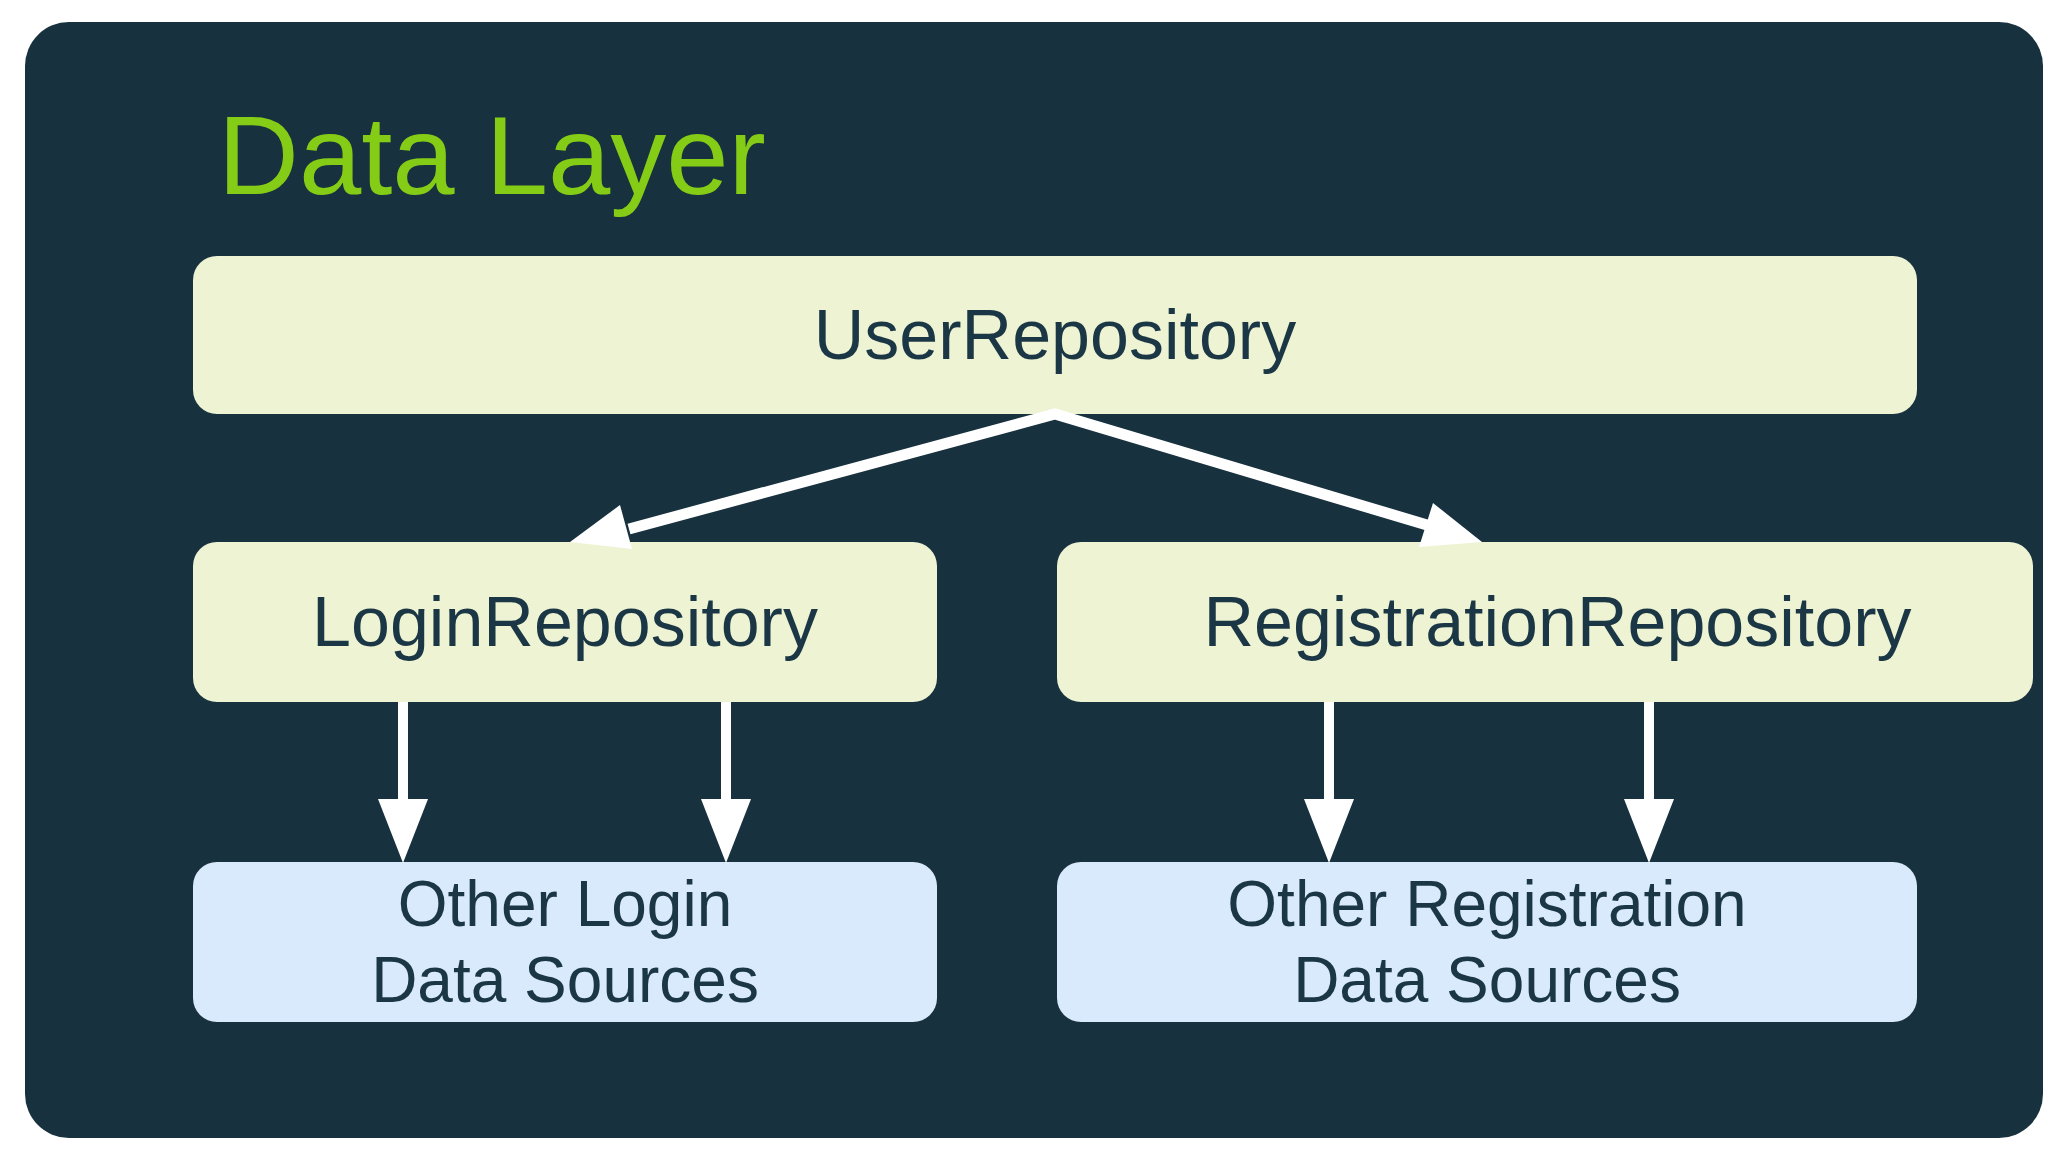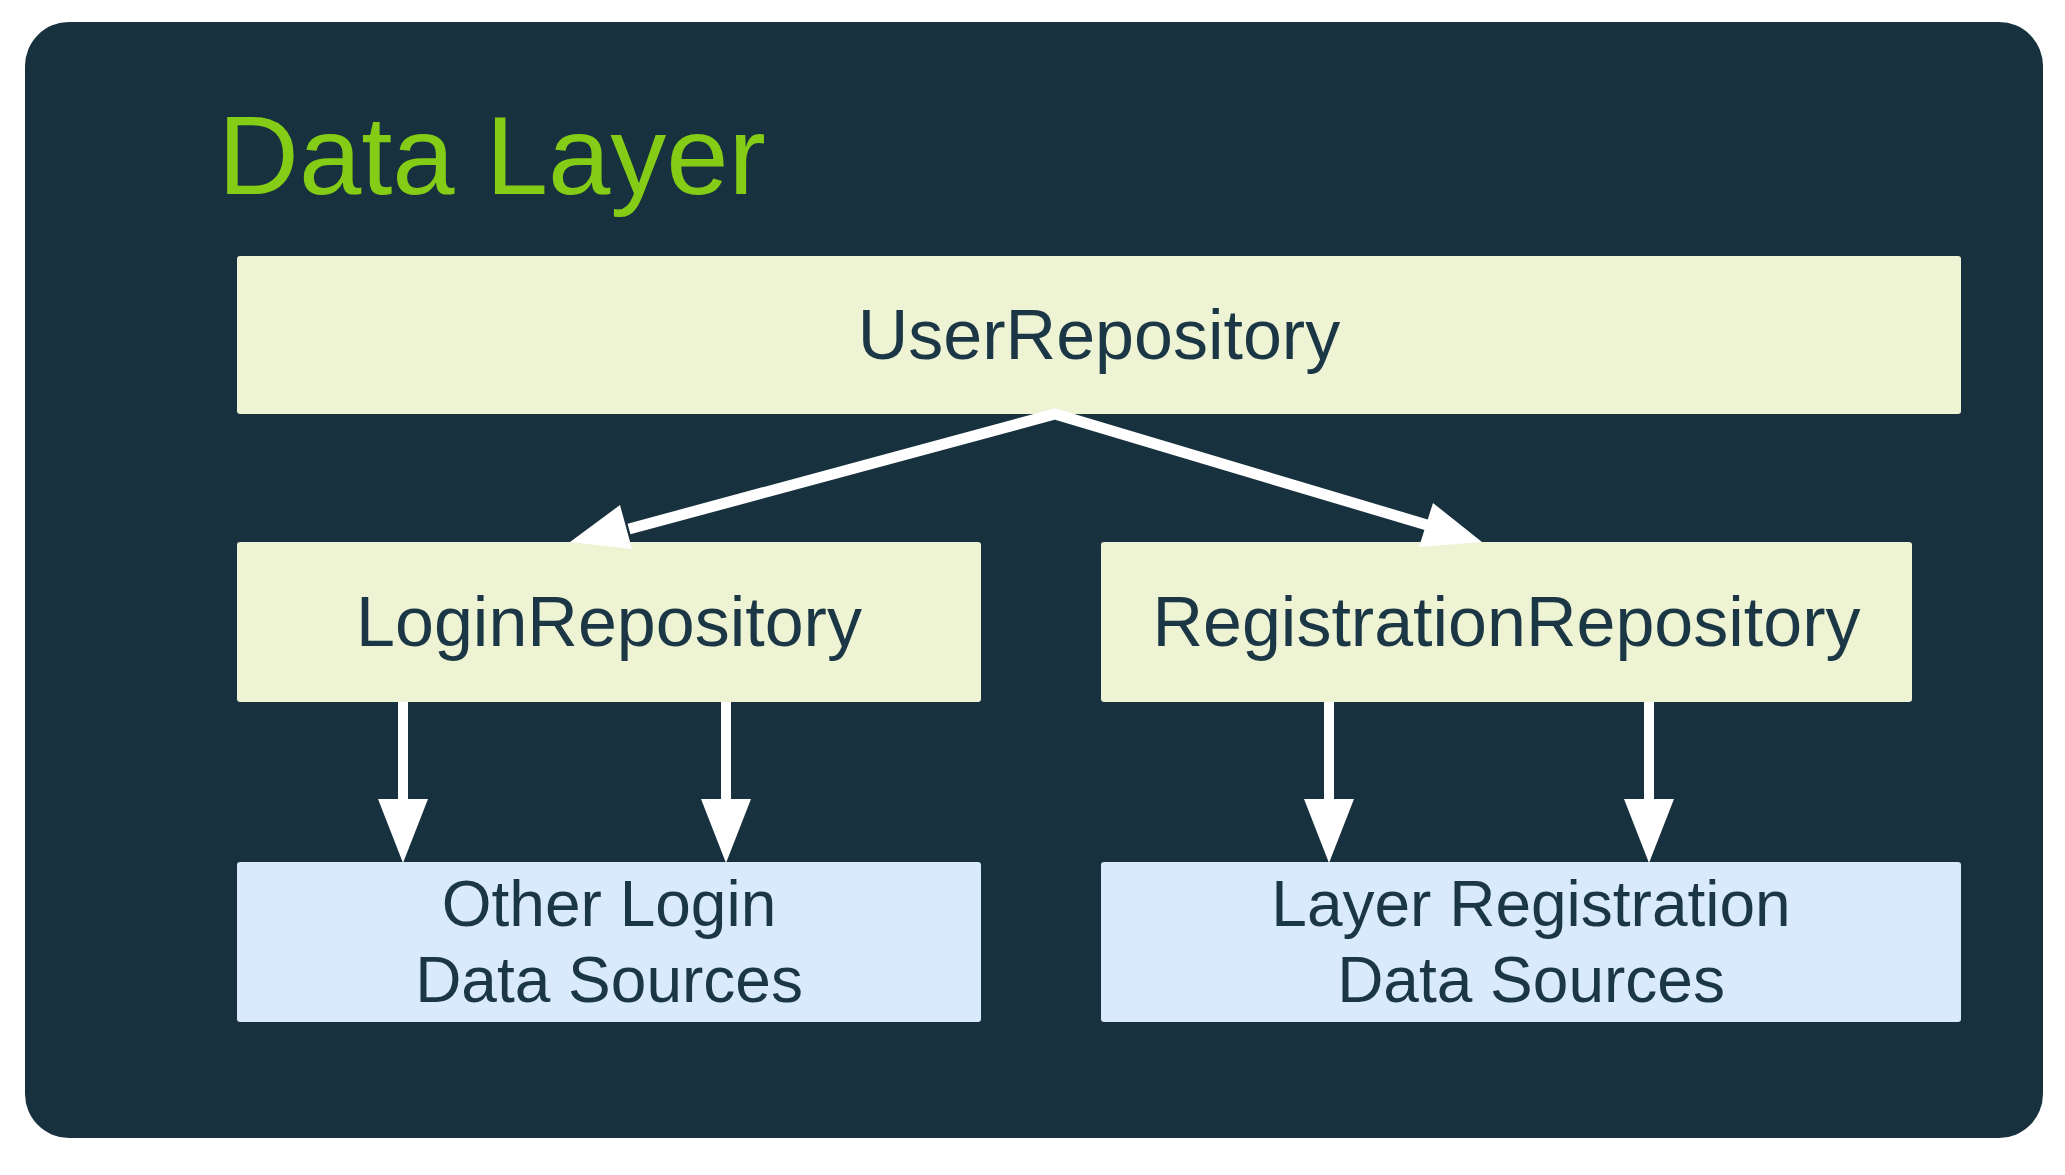--- a/index.html
+++ b/index.html
@@ -27,30 +27,29 @@
     color: #84cc16;
     white-space: nowrap;
   }
   .node {
     position: absolute;
     display: flex;
     flex-direction: column;
     align-items: center;
     justify-content: center;
     text-align: center;
-    border-radius: 3px;
+    border-radius: 24px;
     color: #1B3644;
     font-weight: 400;
-    margin-left: 44px;
   }
   .node.repo { background: #EDF3D3; font-size: 70px; line-height: 1; }
   .node.source { background: #D9EAFC; font-size: 64px; line-height: 76px; }
   .node-user   { left: 193px;  top: 256px; width: 1724px; height: 158px; }
   .node-login  { left: 193px;  top: 542px; width: 744px;  height: 160px; text-align: right; }
-  .node-reg    { left: 1057px; top: 542px; width: 811px;  height: 160px; }
+  .node-reg    { left: 1057px; top: 542px; width: 951px;  height: 160px; padding-left: 25px; }
   .node-src-l  { left: 193px;  top: 862px; width: 744px;  height: 160px; }
   .node-src-r  { left: 1057px; top: 862px; width: 860px;  height: 160px; }
   .arrows {
     position: absolute;
     left: 0; top: 0;
     width: 2065px; height: 1175px;
     pointer-events: none;
   }
   .arrows .shaft { stroke: #ffffff; fill: none; }
   .arrows .head  { fill: #ffffff; stroke: none; }
@@ -74,21 +73,21 @@
   <div class="node repo node-reg">
     <span>RegistrationRepository</span>
   </div>
 
   <div class="node source node-src-l">
     <span>Other Login</span>
     <span>Data Sources</span>
   </div>
 
   <div class="node source node-src-r">
-    <span>Layer Registration</span>
+    <span>Other Registration</span>
     <span>Data Sources</span>
   </div>
 
   <svg class="arrows" viewBox="0 0 2065 1175" xmlns="http://www.w3.org/2000/svg">
 
     <polyline class="shaft" points="629,529 1055,414 1427,525" stroke-width="11" stroke-linejoin="miter"></polyline>
     <polygon class="head" points="570,542 620,505 632,549"></polygon>
     <polygon class="head" points="1482,542 1433,503 1419,547"></polygon>
 
     <line class="shaft" x1="403" y1="702" x2="403" y2="801" stroke-width="10"></line>

